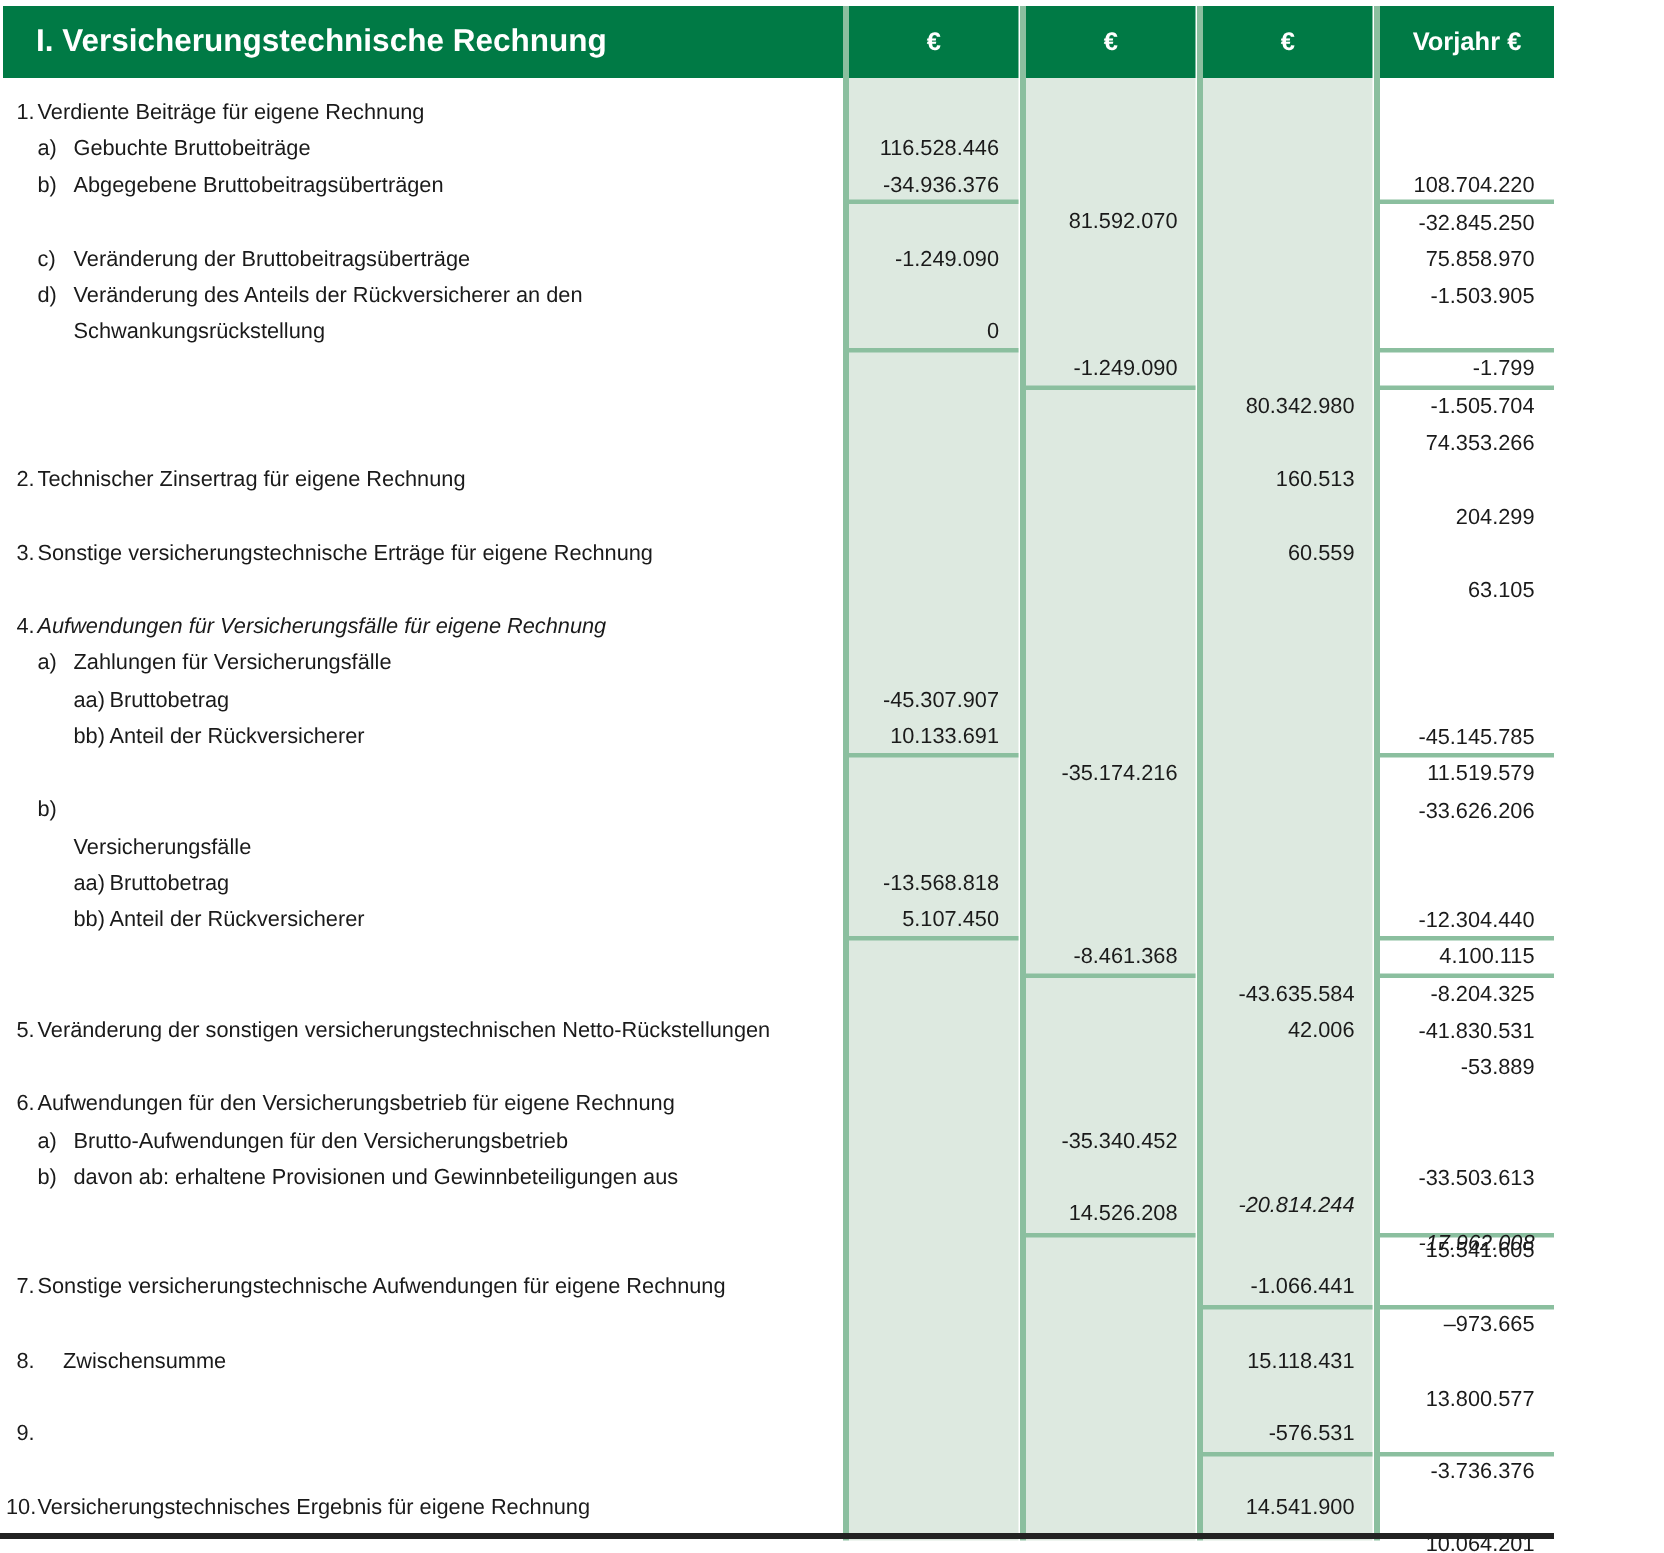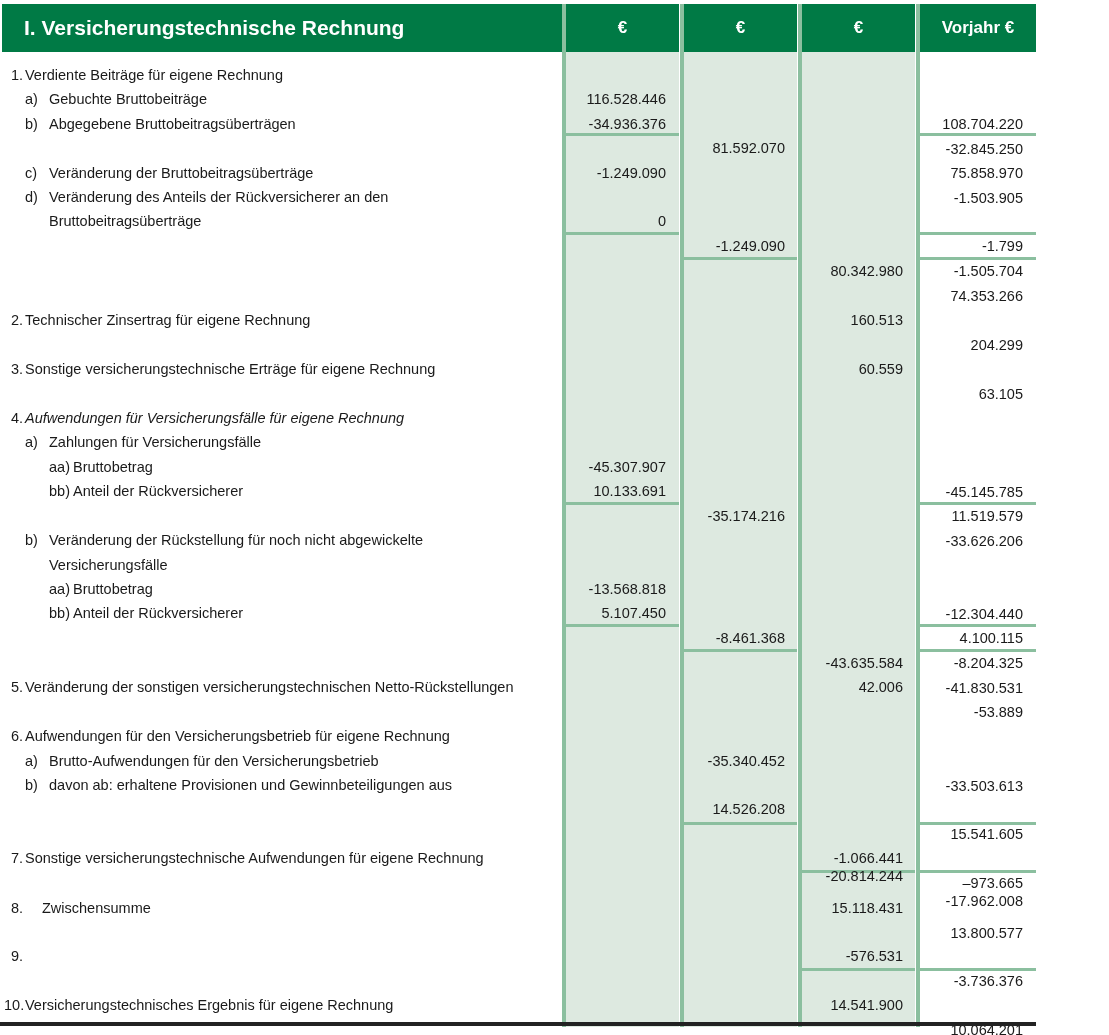--- a/index.html
+++ b/index.html
@@ -104,21 +104,21 @@
       <div class="row" style="top: 181px;">
         <span class="lbl" style="left: 25px;">d)</span>
         <span class="lbl" style="left: 49px;">Veränderung des Anteils der Rückversicherer an den</span>
         <span class="cell c1"></span>
         <span class="cell c2"></span>
         <span class="cell c3"></span>
         <span class="cell c4"></span>
       </div>
       <div class="row" style="top: 205px;">
         <span class="lbl" style="left: 49px;"></span>
-        <span class="lbl" style="left: 49px;">Bruttobeitragsüberträge</span>
+        <span class="lbl" style="left: 49px;">Schwankungsrückstellung</span>
         <span class="cell c1">0</span>
         <span class="cell c2"></span>
         <span class="cell c3"></span>
         <span class="cell c4">-1.799</span>
       </div>
       <div class="row" style="top: 230px;">
         <span class="lbl" style="left: 25px;"></span>
         <span class="lbl" style="left: 49px;"></span>
         <span class="cell c1"></span>
         <span class="cell c2">-1.249.090</span>
@@ -184,21 +184,20 @@
       <div class="row" style="top: 500px;">
         <span class="lbl" style="left: 25px;"></span>
         <span class="lbl" style="left: 49px;"></span>
         <span class="cell c1"></span>
         <span class="cell c2">-35.174.216</span>
         <span class="cell c3"></span>
         <span class="cell c4">-33.626.206</span>
       </div>
       <div class="row" style="top: 524px;">
         <span class="lbl" style="left: 25px;">b)</span>
-        <span class="lbl" style="left: 49px;">Veränderung der Rückstellung für noch nicht abgewickelte</span>
         <span class="cell c1"></span>
         <span class="cell c2"></span>
         <span class="cell c3"></span>
         <span class="cell c4"></span>
       </div>
       <div class="row" style="top: 549px;">
         <span class="lbl" style="left: 49px;"></span>
         <span class="lbl" style="left: 49px;">Versicherungsfälle</span>
         <span class="cell c1"></span>
         <span class="cell c2"></span>
@@ -269,21 +268,21 @@
         <span class="cell c3"></span>
         <span class="cell c4"></span>
       </div>
       <div class="row" style="top: 793px;">
         <span class="lbl" style="left: 49px;"></span>
         <span class="cell c1"></span>
         <span class="cell c2">14.526.208</span>
         <span class="cell c3"></span>
         <span class="cell c4">15.541.605</span>
       </div>
-      <div class="row" style="top: 860px;">
+      <div class="row" style="top: 788px; font-style: italic;">
         <span class="lbl" style="left: 25px;"></span>
         <span class="lbl" style="left: 49px;"></span>
         <span class="cell c1"></span>
         <span class="cell c2"></span>
         <span class="cell c3">-20.814.244</span>
         <span class="cell c4">-17.962.008</span>
       </div>
       <div class="row" style="top: 842px;">
         <span class="lbl" style="left: 11px;">7.</span>
         <span class="lbl" style="left: 25px;">Sonstige versicherungstechnische Aufwendungen für eigene Rechnung</span>

